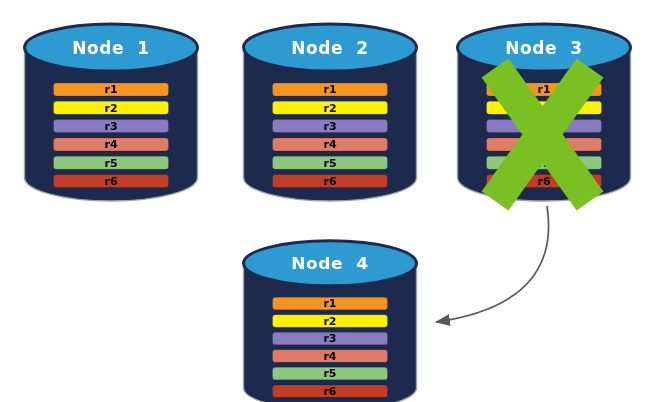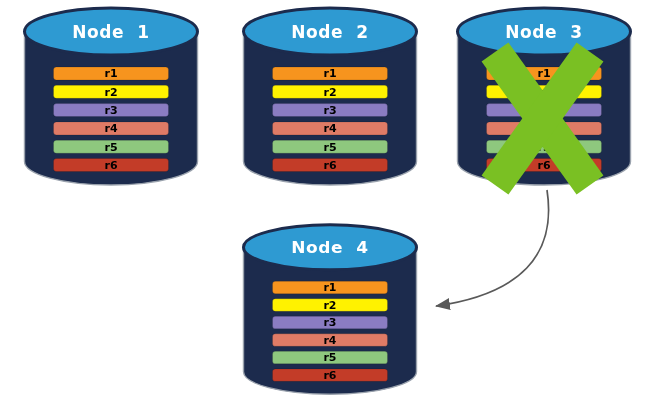--- a/index.html
+++ b/index.html
@@ -2,21 +2,21 @@
 <html><head>
 <meta charset="utf-8">
 <style>
   html,body{margin:0;padding:0;}
   body{
     width:646px;height:402px;
     background:#ffffff;
     font-family:"DejaVu Sans","Liberation Sans",sans-serif;
     position:relative;overflow:hidden;
   }
-  .canvas{position:absolute;left:0;top:0;width:646px;height:316px;}
+  .canvas{position:absolute;left:0;top:16px;width:646px;height:316px;}
   .node{position:absolute;display:block;overflow:visible;}
   .node .body{
     fill:var(--cylinder-body);
     stroke:var(--cylinder-edge);
     stroke-width:1.4;
   }
   .node .top{
     fill:var(--cylinder-top-fill);
     stroke:var(--cylinder-body);
     stroke-width:3;

